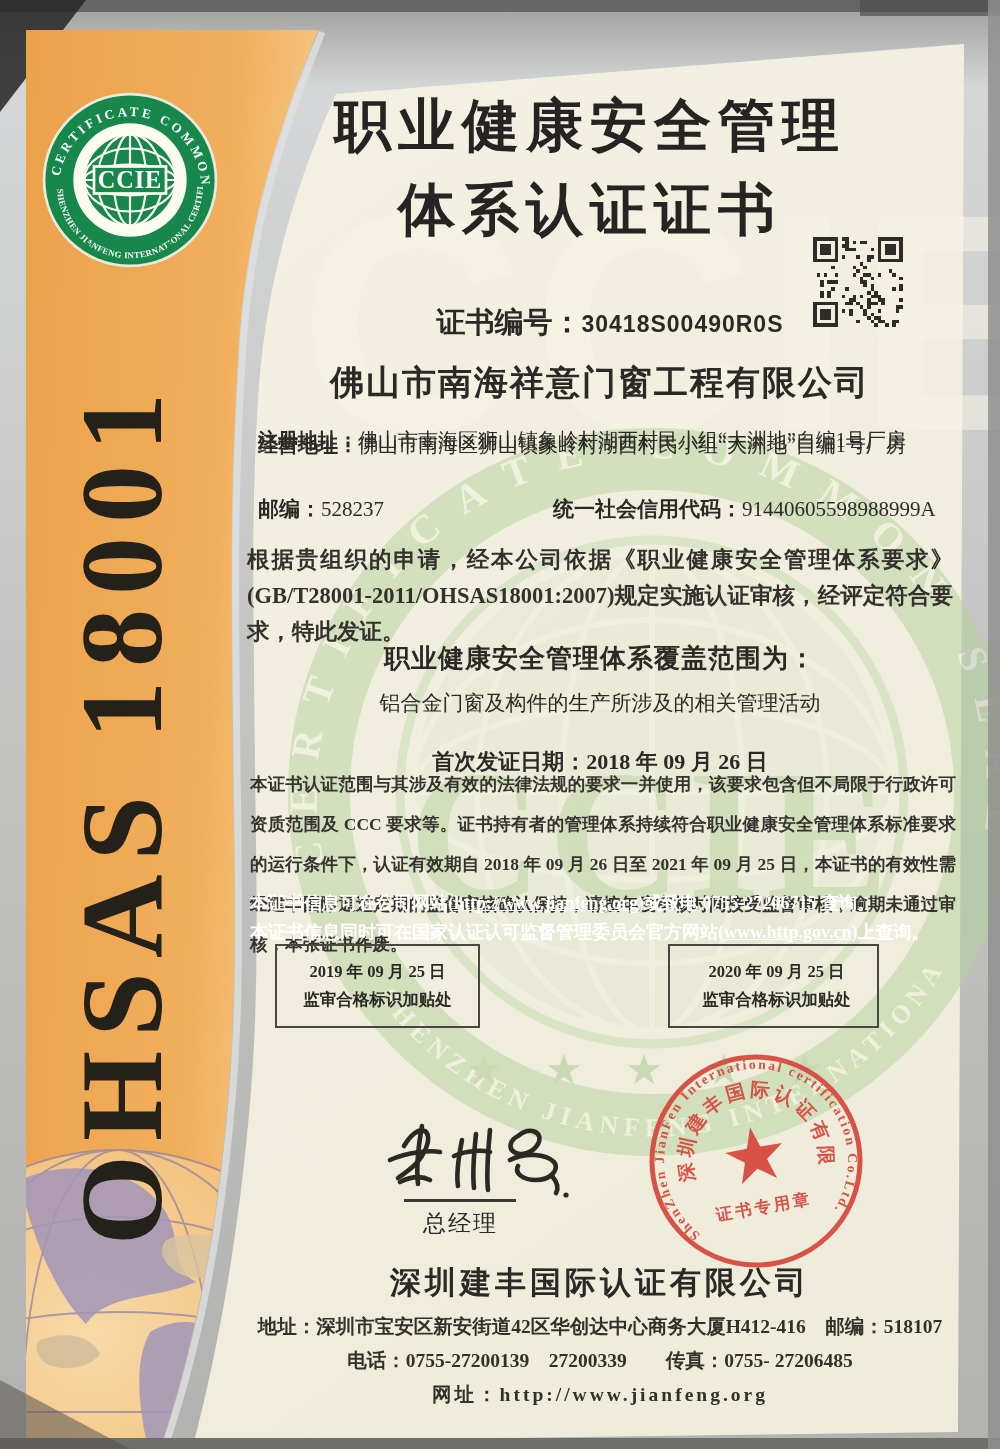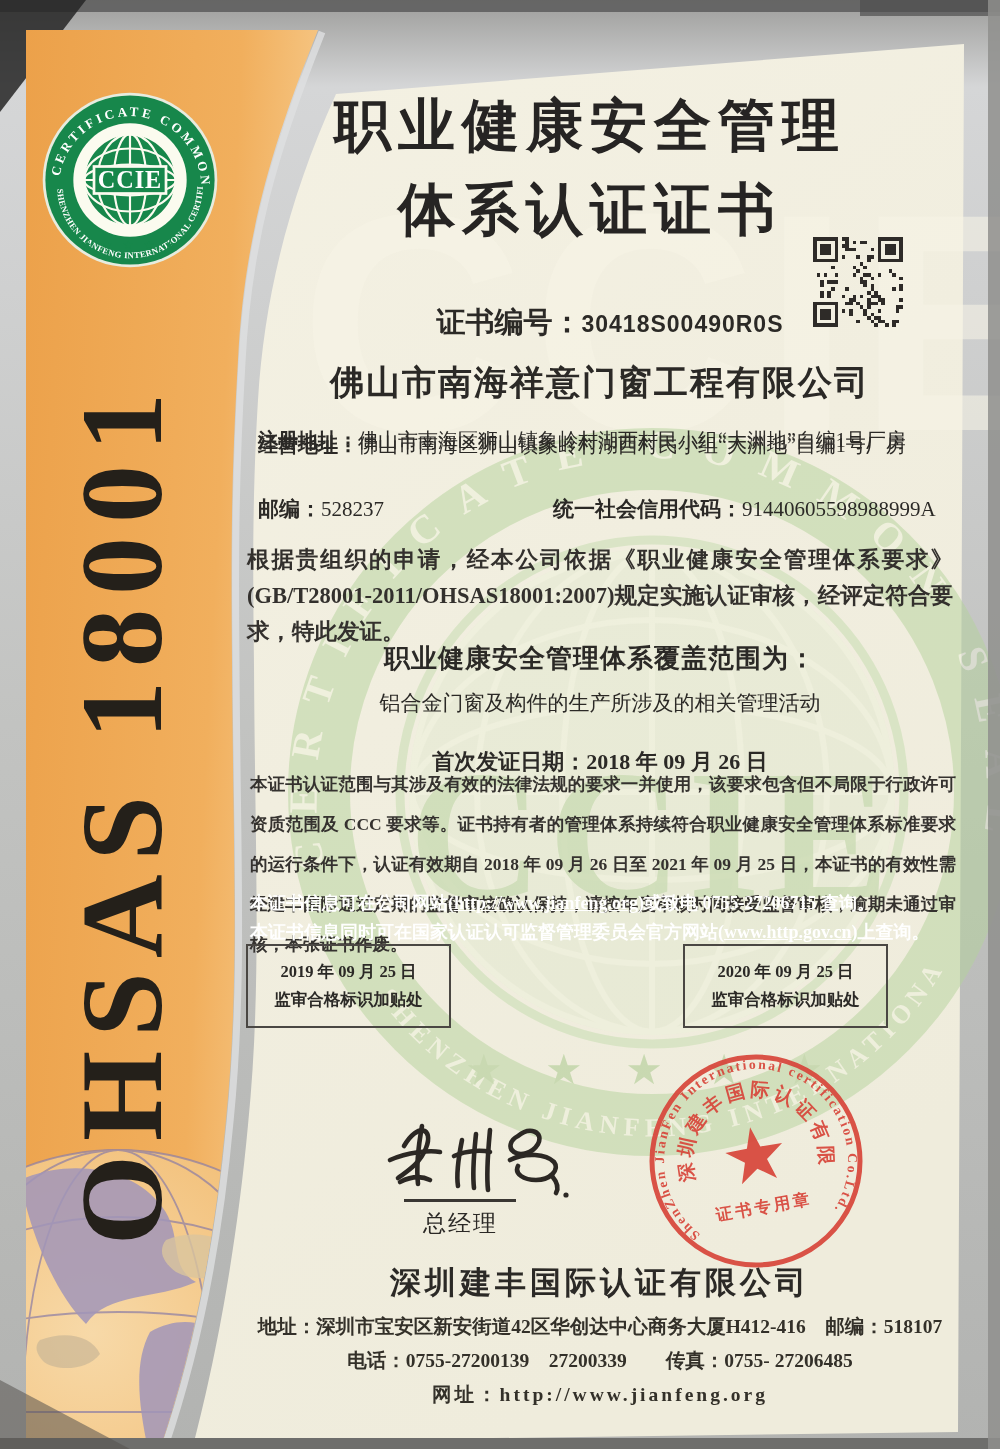--- a/index.html
+++ b/index.html
@@ -303,25 +303,25 @@
 
   <div class="t fine" style="left:250px;top:764px;width:706px;">本证书认证范围与其涉及有效的法律法规的要求一并使用，该要求包含但不局限于行政许可资质范围及 CCC 要求等。证书持有者的管理体系持续符合职业健康安全管理体系标准要求的运行条件下，认证有效期自 2018 年 09 月 26 日至 2021 年 09 月 25 日，本证书的有效性需经建丰国际通过定期的监督审核确认保持，请按年度审核时间接受监督审核，逾期未通过审核，本张证书作废。</div>
 
   <div class="t info" style="left:250px;top:891px;width:720px;">
     <span>本证书信息可在公司网站(</span><span class="url">http://www.jianfeng.org</span><span>)或致电 0755-27206715 查询。</span>
   </div>
   <div class="t info" style="left:250px;top:920px;width:720px;">
     <span>本证书信息同时可在国家认证认可监督管理委员会官方网站(</span><span class="url">www.http.gov.cn</span><span>)上查询。</span>
   </div>
 
-  <div class="sticker" style="left:246px;top:944px;">
+  <div class="sticker" style="left:275px;top:944px;">
     <div class="d">2019 年 09 月 25 日</div>
     <div class="c">监审合格标识加贴处</div>
   </div>
-  <div class="sticker" style="left:683px;top:944px;">
+  <div class="sticker" style="left:668px;top:944px;padding-left:6px;">
     <div class="d">2020 年 09 月 25 日</div>
     <div class="c">监审合格标识加贴处</div>
   </div>
 
   <svg class="abs" style="left:378px;top:1108px" width="200" height="95" viewBox="0 0 200 95">
     <g stroke="#2c2824" stroke-width="4.6" fill="none" stroke-linecap="round">
       <path d="M26,38 C40,14 56,20 48,40 C42,56 28,64 20,70"></path>
       <path d="M12,52 C30,44 52,42 62,44"></path>
       <path d="M44,18 C40,40 38,58 40,76"></path>
       <path d="M22,74 C34,68 44,68 52,72"></path>

